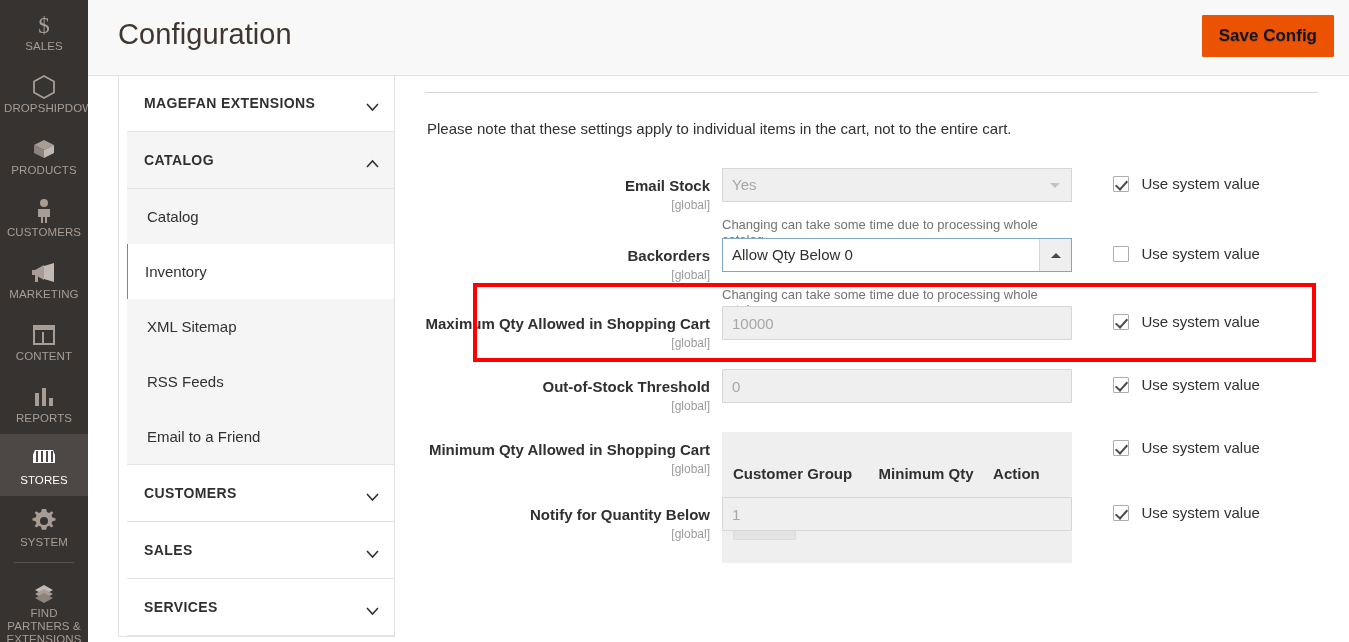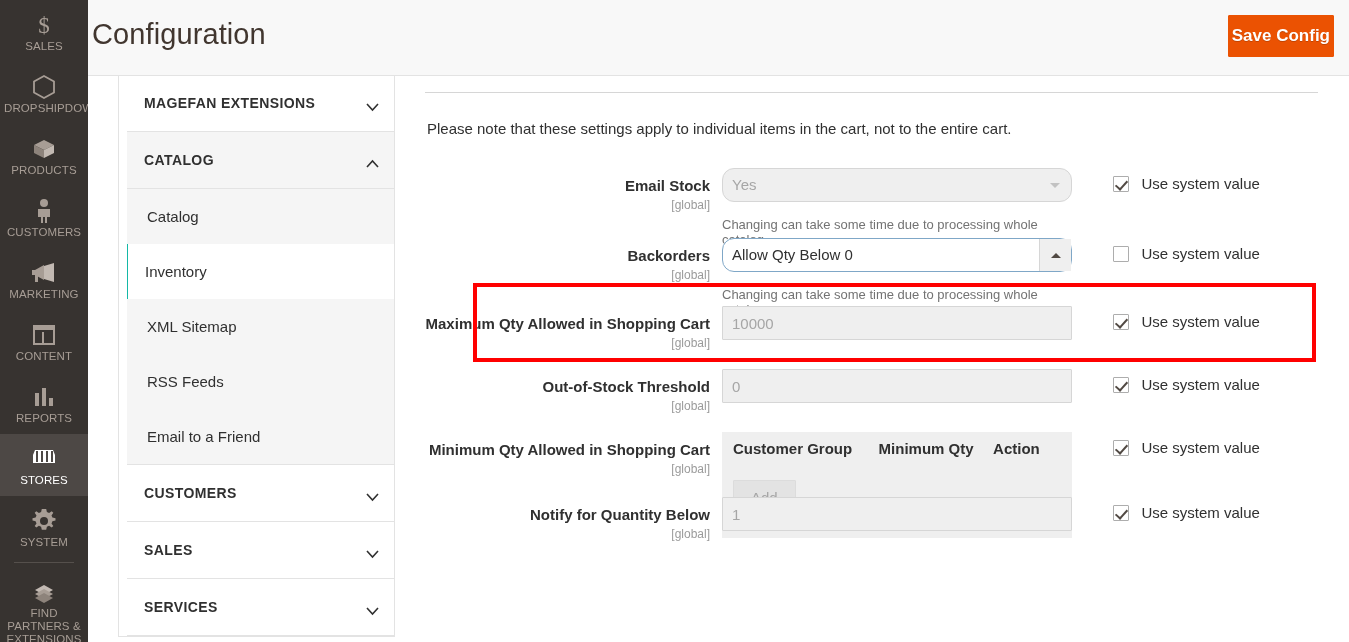--- a/index.html
+++ b/index.html
@@ -46,31 +46,31 @@
 
   
   #page-header {
     position: absolute; left: 88px; top: 0;
     width: 1261px; height: 76px;
     background: #f8f8f8;
     border-bottom: 1px solid #e3e3e3;
     z-index: 40;
   }
   #page-title {
-    position: absolute; left: 4px; top: 18px;
+    position: absolute; left: 30px; top: 18px;
     font-size: 29px; font-weight: 400; color: #41362f;
     letter-spacing: .1px;
   }
   #save-config-button {
     position: absolute; right: 15px; top: 15px;
     background: #eb5202;
-    color: #ffffff;
+    color: #0f172a;
     border: 1px solid #eb5202;
     font-size: 17px; font-weight: 600;
-    padding: 10px 3px;
+    padding: 10px 16px;
     cursor: pointer;
     font-family: "Liberation Sans", sans-serif;
     border-radius: 1px;
     text-shadow: 0 1px 0 rgba(0,0,0,.18);
   }
 
   
   #section-nav {
     position: absolute; left: 118px; top: 60px;
     width: 277px;
@@ -188,21 +188,21 @@
     border-radius: 1px;
   }
   .inp.disabled {
     background: #efefef; border-color: #d6d6d6; color: #a6a6a6;
   }
 
   
   .sel {
     position: relative; width: 350px; height: 34px;
     border: 1px solid #adadad; background: #ffffff;
-    border-radius: 12px;
+    border-radius: 0;
     cursor: pointer;
   }
   .sel.disabled { background: #efefef; border-color: #d6d6d6; cursor: default; }
   .sel.focused { border-color: #7fa7c7; }
   .sel-value {
     position: absolute; left: 9px; top: 7px;
     font-size: 15px; color: #303030;
   }
   .sel.disabled .sel-value { color: #a6a6a6; }
   .sel-btn {
@@ -256,21 +256,21 @@
     margin-left: 8px;
     font-size: 15px; color: #303030;
   }
 
   
   .qty-table {
     width: 350px;
     background: #efefef;
     border: 1px solid #efefef;
   }
-  .qty-thead { display: flex; padding: 7px 10px 13px 10px; }
+  .qty-thead { display: flex; padding: 32px 10px 13px 10px; }
   .qty-th {
     font-size: 15px; font-weight: 600; color: #303030;
   }
   .qty-th.c1 { width: 150px; }
   .qty-th.c2 { width: 118px; }
   .qty-th.c3 { width: 70px; }
   .qty-tbody { padding: 10px 10px 22px 10px; }
   .add-btn {
     background: #e3e3e3; border: 1px solid #dcdcdc;
     color: #a6a6a6; font-size: 15px;

